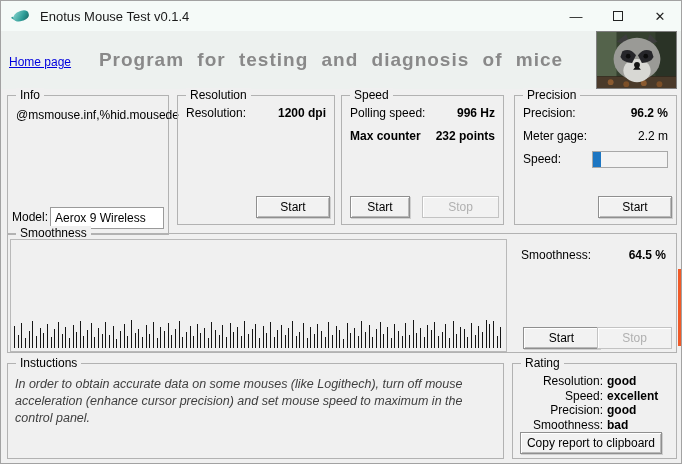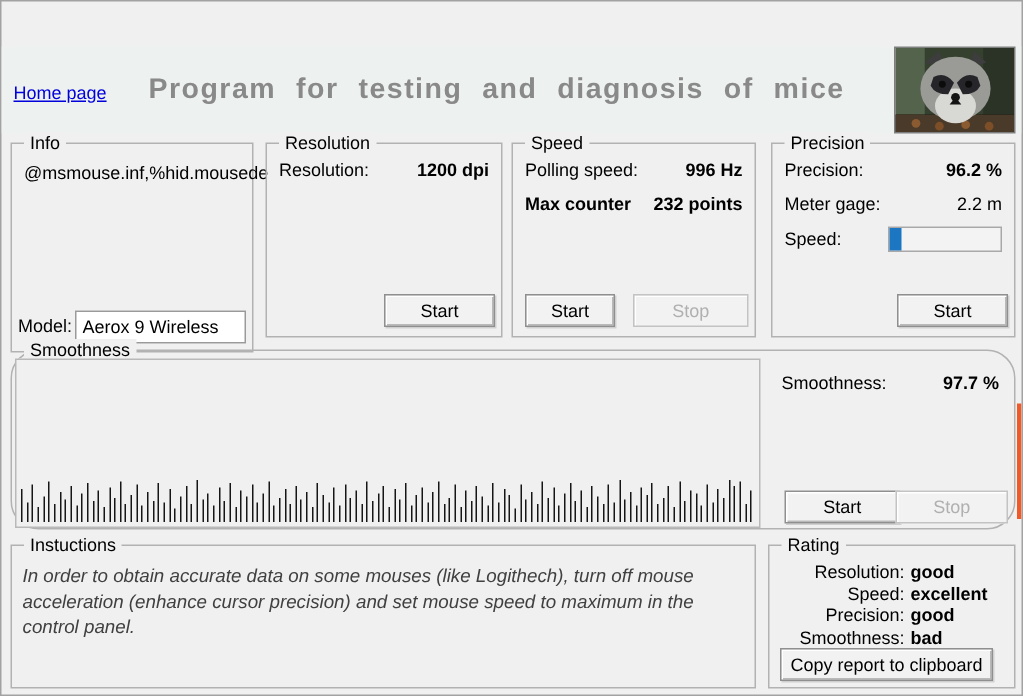--- a/index.html
+++ b/index.html
@@ -65,20 +65,38 @@
     line-height:14.5px; font-size:12px; }
   .rating-grid .rl { text-align:right; }
   .rating-grid .rv { font-weight:bold; }
   .edge-marker { position:absolute; right:0; top:268px; width:3px; height:77px; background:#f05a28; }
 </style>
 </head>
 <body>
 
 <div id="window">
 
+  <div class="titlebar">
+    <div class="app-icon">
+      <div class="tail"></div>
+        <div class="body"></div>
+    </div>
+    <div class="title-text">Enotus Mouse Test v0.1.4</div>
+    <div class="caption-btns">
+      <div class="caption-btn">
+        <span>—</span>
+      </div>
+      <div class="caption-btn">
+        <span class="glyph-box"></span>
+      </div>
+      <div class="caption-btn">
+        <span>✕</span>
+      </div>
+    </div>
+  </div>
 
   <div class="headerband">
     <a class="home-link">Home page</a>
     <div class="heading">Program for testing and diagnosis of mice</div>
     <svg class="raccoon" viewBox="0 0 81 58" preserveAspectRatio="none">
       <rect width="81" height="58" fill="#35402f"></rect>
       <rect x="0" y="0" width="20" height="58" fill="#54634b"></rect>
       <rect x="60" y="0" width="21" height="58" fill="#2a3326"></rect>
       <rect x="0" y="46" width="81" height="12" fill="#4a3category42a"></rect>
       <rect x="0" y="46" width="81" height="12" fill="#4a3a2a"></rect>
@@ -143,21 +161,21 @@
     </div>
     <div class="row" style="top:56px;">
       <span>Speed:</span>
     </div>
     <div class="progress" style="right:8px; top:55px;">
       <div class="fill" style="width:11%;"></div>
     </div>
     <button class="btn" style="right:4px; bottom:6px; width:74px;">Start</button>
   </div>
 
-  <div class="group" style="left:6px; top:232px; width:670px; height:120px;border-radius:19px;">
+  <div class="group" style="left:6px; top:232px; width:670px; height:120px;">
     <div class="group-label">Smoothness</div>
     <div class="wave-panel">
         <div class="wbar" style="height: 22px;"></div>
         <div class="wbar" style="height: 13px;"></div>
         <div class="wbar" style="height: 25px;"></div>
         <div class="wbar" style="height: 10px;"></div>
         <div class="wbar" style="height: 17px;"></div>
         <div class="wbar" style="height: 27px;"></div>
         <div class="wbar" style="height: 12px;"></div>
         <div class="wbar" style="height: 20px;"></div>
@@ -284,21 +302,21 @@
         <div class="wbar" style="height: 16px;"></div>
         <div class="wbar" style="height: 28px;"></div>
         <div class="wbar" style="height: 24px;"></div>
         <div class="wbar" style="height: 27px;"></div>
         <div class="wbar" style="height: 12px;"></div>
         <div class="wbar" style="height: 21px;"></div>
       </div>
     <div style="position:absolute; left:505px; right:2px; top:0; height:100%;">
       <div class="row" style="top:14px;">
         <span>Smoothness:</span>
-        <span class="val-b">97.7 %</span>
+        <span class="val-b">64.5 %</span>
       </div>
       <button class="btn" style="left:10px; bottom:3px; width:77px;">Start</button>
       <button class="btn disabled" style="right:2px; bottom:3px; width:75px;">Stop</button>
     </div>
   </div>
 
   <div class="group" style="left:6px; top:362px; width:497px; height:96px;">
     <div class="group-label">Instuctions</div>
     <div class="instructions-text">In order to obtain accurate data on some mouses (like Logithech), turn off mouse acceleration (enhance cursor precision) and set mouse speed to maximum in the control panel.</div>
   </div>

